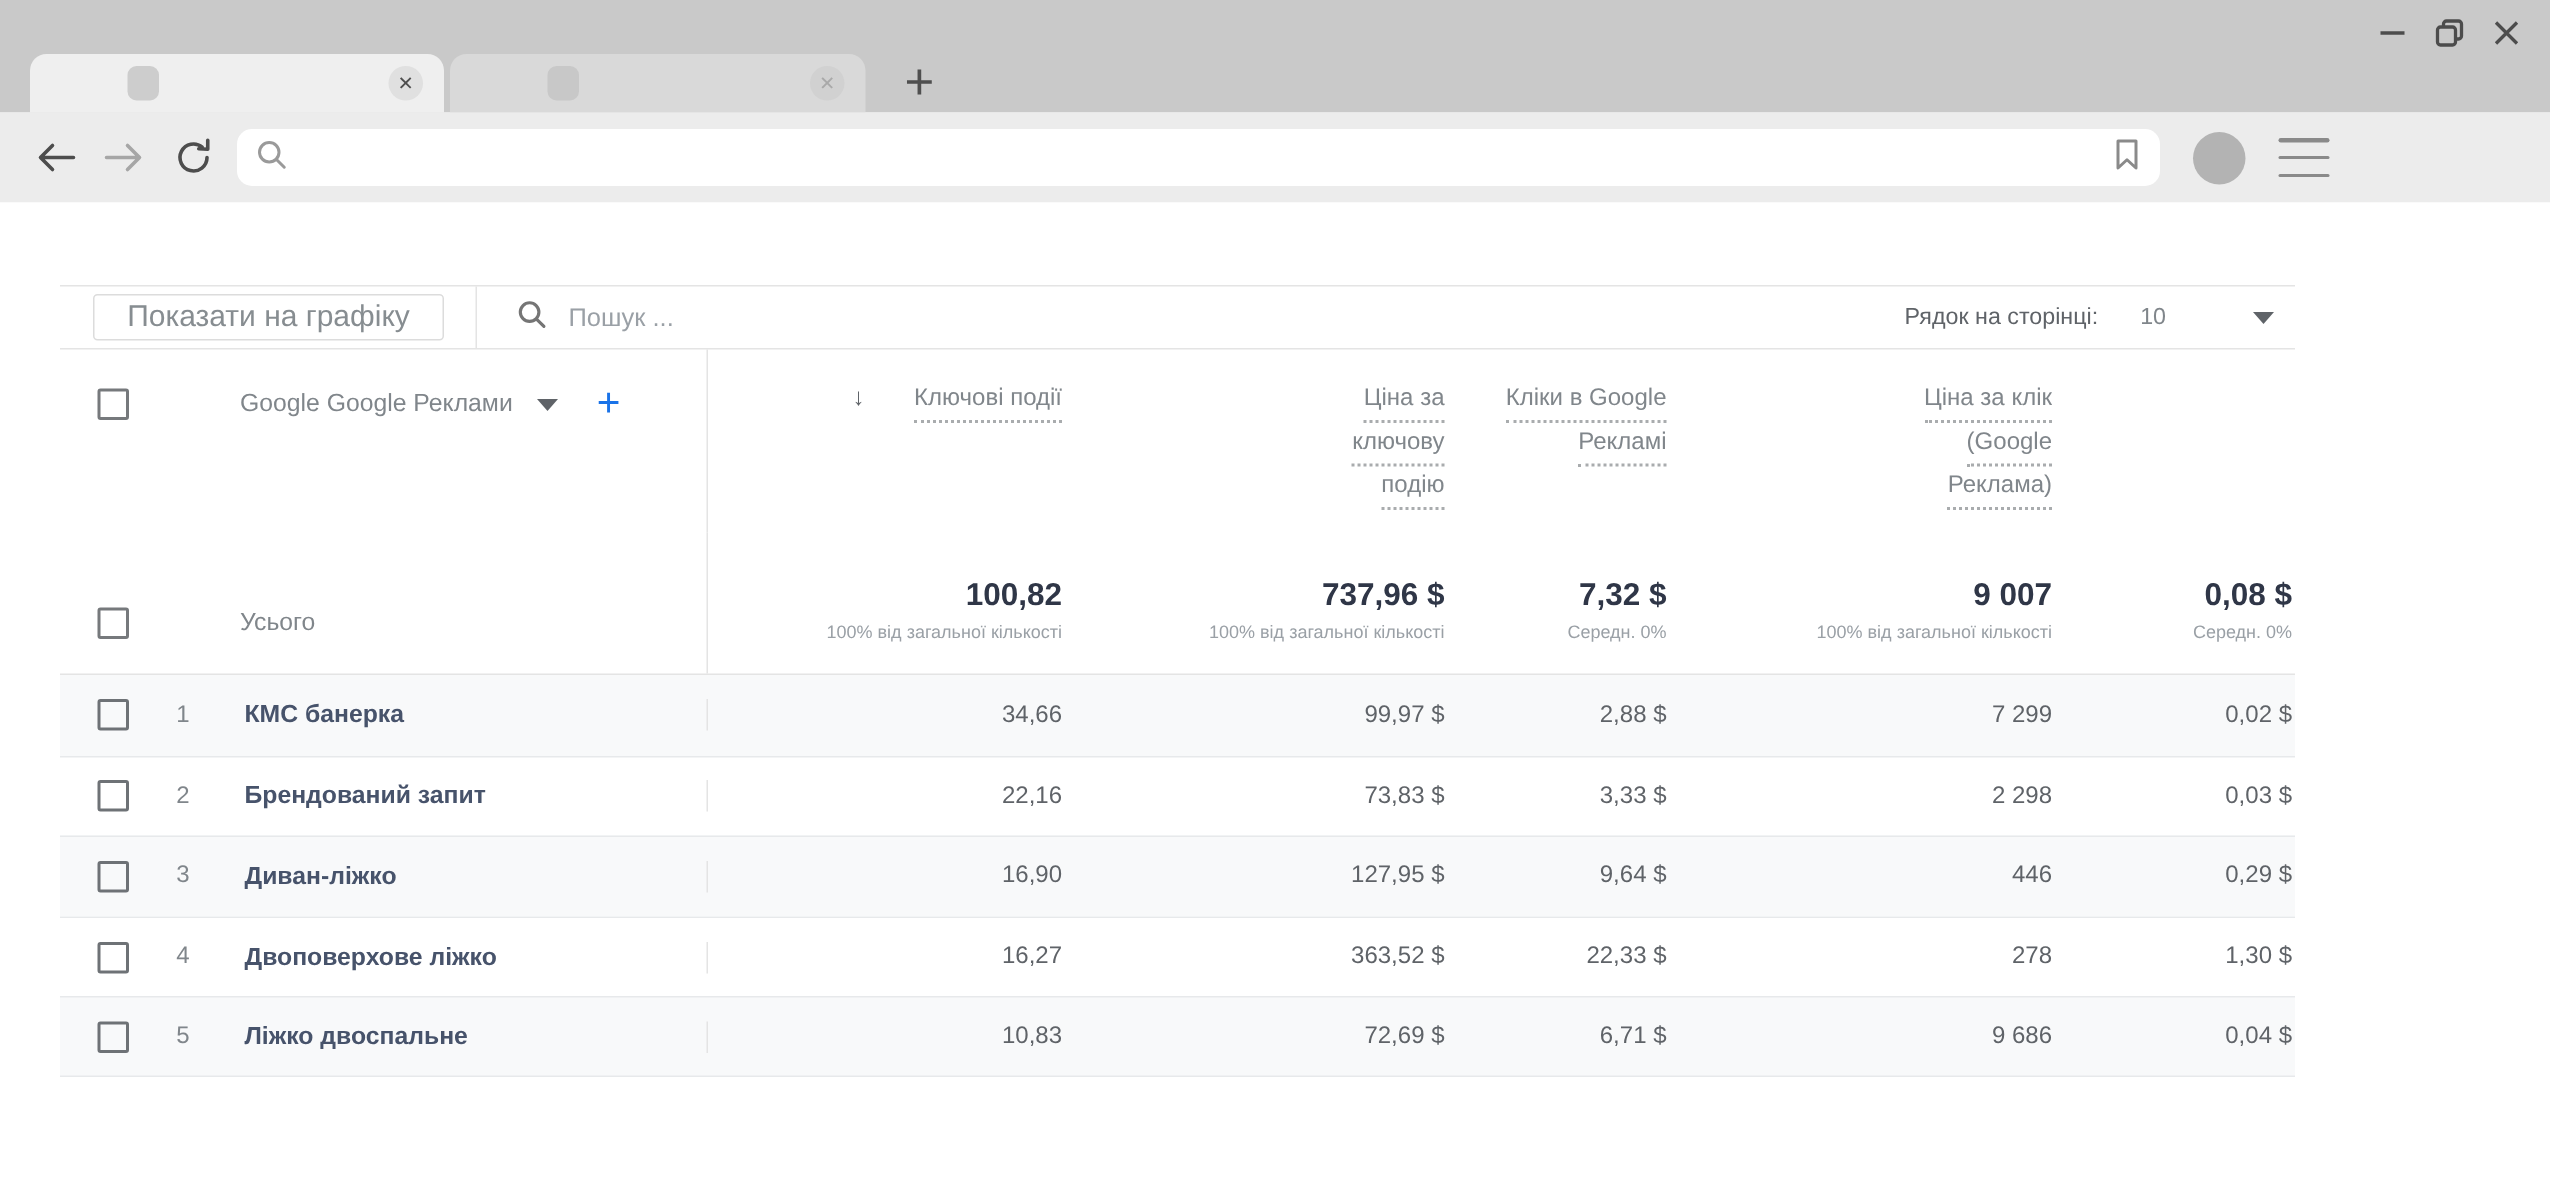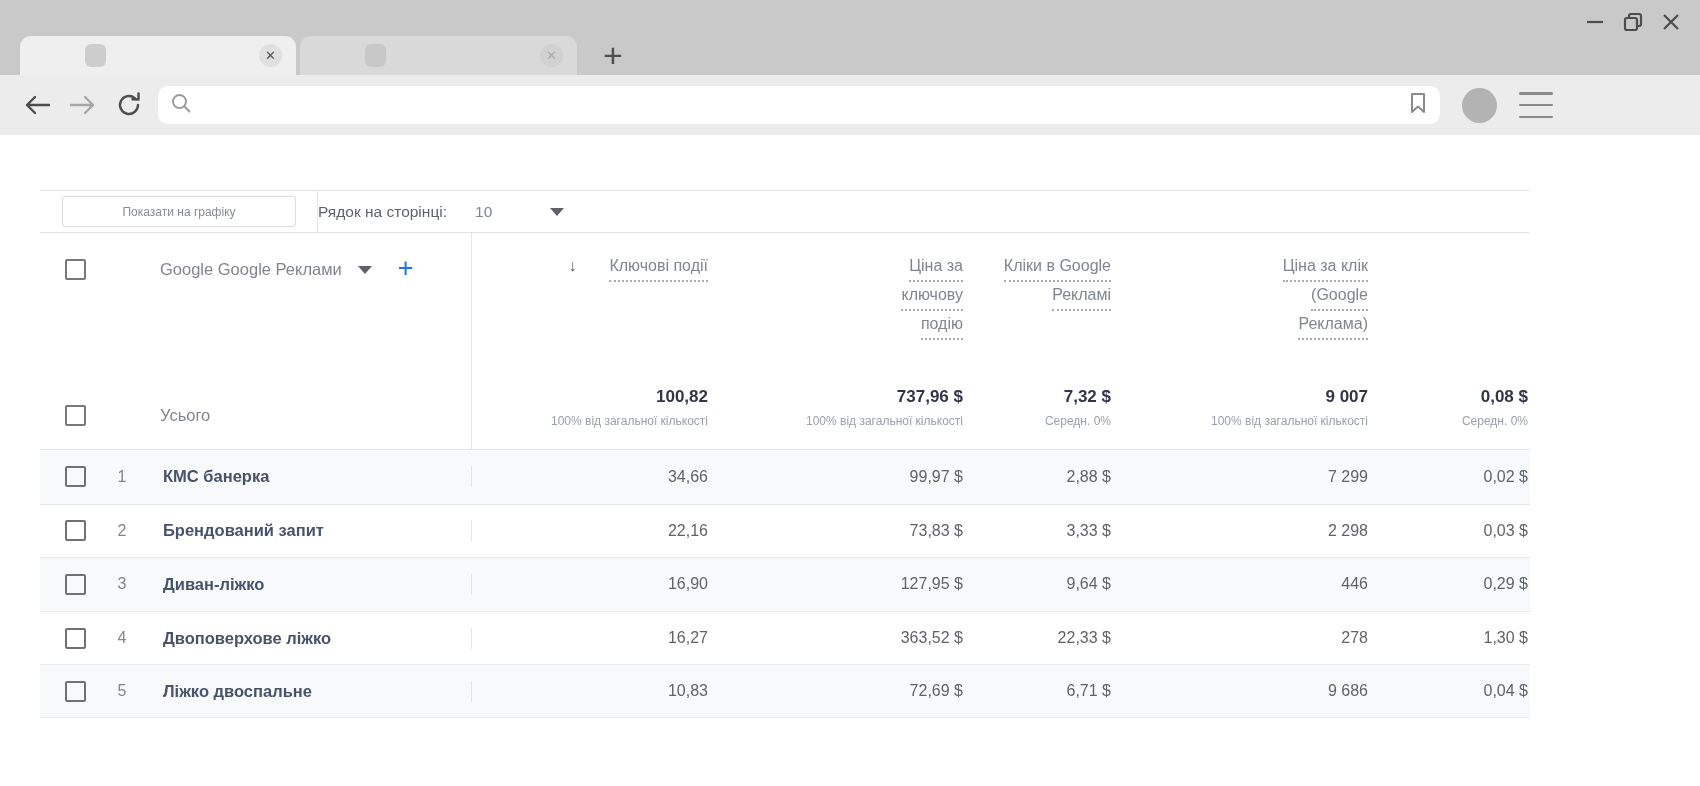--- a/index.html
+++ b/index.html
@@ -40,21 +40,21 @@
   .hamburger i { display:block; height:2.5px; background:#8a8a8a; border-radius:2px; }
 
   
   .page { position:absolute; top:135px; left:0; width:1700px; height:651px; background:#fff; }
   .tbl { margin:55px 0 0 40px; width:1490px; }
 
   
   .tbar { display:flex; align-items:center; height:43px; border-top:1px solid #e4e4e4; border-bottom:1px solid #e4e4e4; }
   .tbar-left { width:278px; height:100%; display:flex; align-items:center; border-right:1px solid #e4e4e4; }
   .chartbtn { margin-left:22px; width:234px; height:31px; border:1px solid #dcdcdc; border-radius:3px;
-    background:#fff; color:#878d91; font-size:12px; font-family:inherit; }
+    background:#fff; color:#878d91; font-size:20px; font-family:inherit; }
   .searchwrap { display:flex; align-items:center; margin-left:26px; flex:1; }
   .searchwrap input { border:none; outline:none; background:transparent; font-size:17px; color:#333; margin-left:14px; width:400px; }
   .searchwrap input::placeholder { color:#9aa0a6; }
   .rpp { display:flex; align-items:center; margin-right:14px; }
   .rpp-label { color:#5f6368; font-size:15.5px; }
   .rpp-value { color:#80868b; font-size:15.5px; margin-left:28px; }
   .caret-down { width:0; height:0; border-left:7px solid transparent; border-right:7px solid transparent;
     border-top:8px solid #5f6368; margin-left:58px; }
 
   
@@ -77,21 +77,21 @@
   .hline { display:inline-block; border-bottom:2px dotted #a9acae; padding-bottom:1px;margin-left:28px; }
   .sortarrow { color:#5f6368; font-size:16px; margin-right:5px; }
 
   
   .trow-total { height:95px; border-bottom:1px solid #e4e4e4; }
   .trow-total .namecell { align-items:flex-start; padding-top:50px; }
   .totwrap { display:flex; align-items:center; width:100%; }
   .totwrap .cb { margin-left:25px; }
   .totlabel { margin-left:74px; color:#80868b; font-size:16.5px; }
   .trow-total .vcell { padding-top:30px; }
-  .tval { font-size:17px; font-weight:700; color:#2f3647; line-height:24px; }
+  .tval { font-size:21px; font-weight:700; color:#2f3647; line-height:24px; }
   .tnote { font-size:12px; color:#9aa0a6; margin-top:5px; }
 
   
   .trow { height:53.6px; }
   .trow + .trow { border-top:1px solid #e7e9eb; }
   .trow:last-child { border-bottom:1px solid #e7e9eb; }
   .trow:nth-child(odd) { background:#f8f9fa; }
   .trow:nth-child(even) { background:#ffffff; }
   .trow .namecell .cb { margin-left:25px; border-color:#6e7276; }
   .rowindex { margin-left:14px; width:44px; text-align:center; color:#80868b; font-size:16px; }
@@ -174,20 +174,29 @@
       </span>
   </div>
 
   <div class="page">
     <div class="tbl">
 
       <div class="tbar">
         <div class="tbar-left">
           <button class="chartbtn">Показати на графіку</button>
         </div>
+        <div class="searchwrap">
+          <span>
+            <svg width="21" height="21" viewBox="0 0 22 22" fill="none">
+              <circle cx="9.5" cy="9.5" r="6.5" stroke="#757575" stroke-width="2.2"></circle>
+              <line x1="14.5" y1="14.5" x2="19.5" y2="19.5" stroke="#757575" stroke-width="2.2" stroke-linecap="round"></line>
+            </svg>
+          </span>
+          <input type="text" placeholder="Пошук ..." style="">
+        </div>
         <div class="rpp">
           <span class="rpp-label">Рядок на сторінці:</span>
           <span class="rpp-value">10</span>
           <span class="caret-down"></span>
         </div>
       </div>
 
       <div class="grid thead">
         <div class="namecell">
           <div class="dimwrap">

